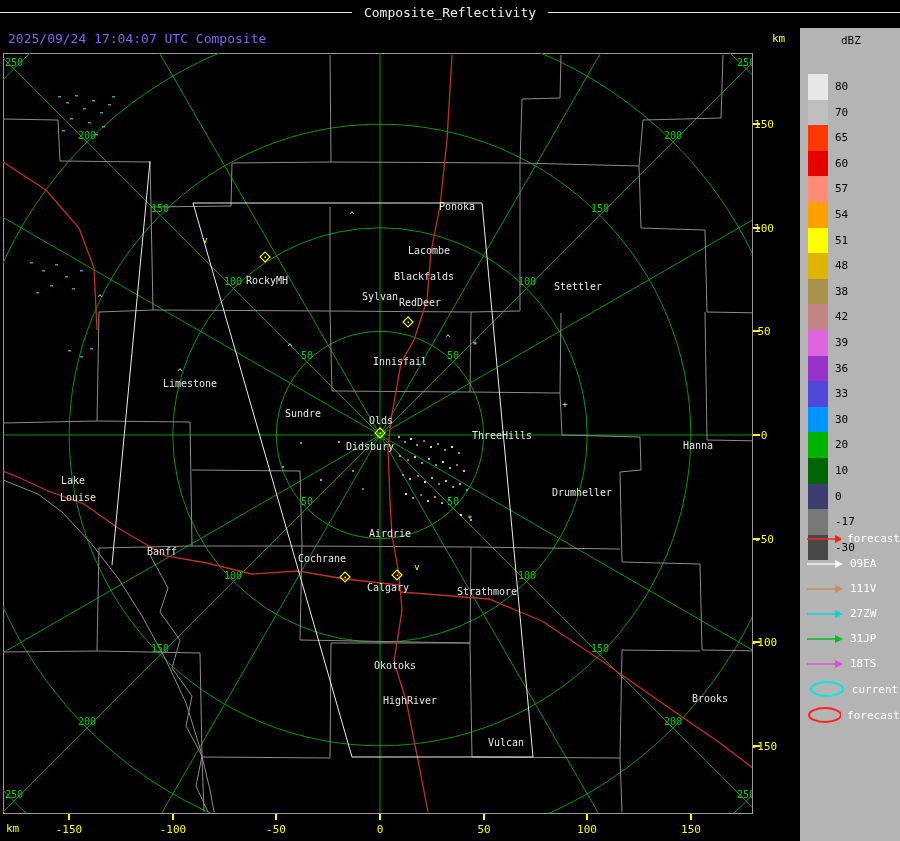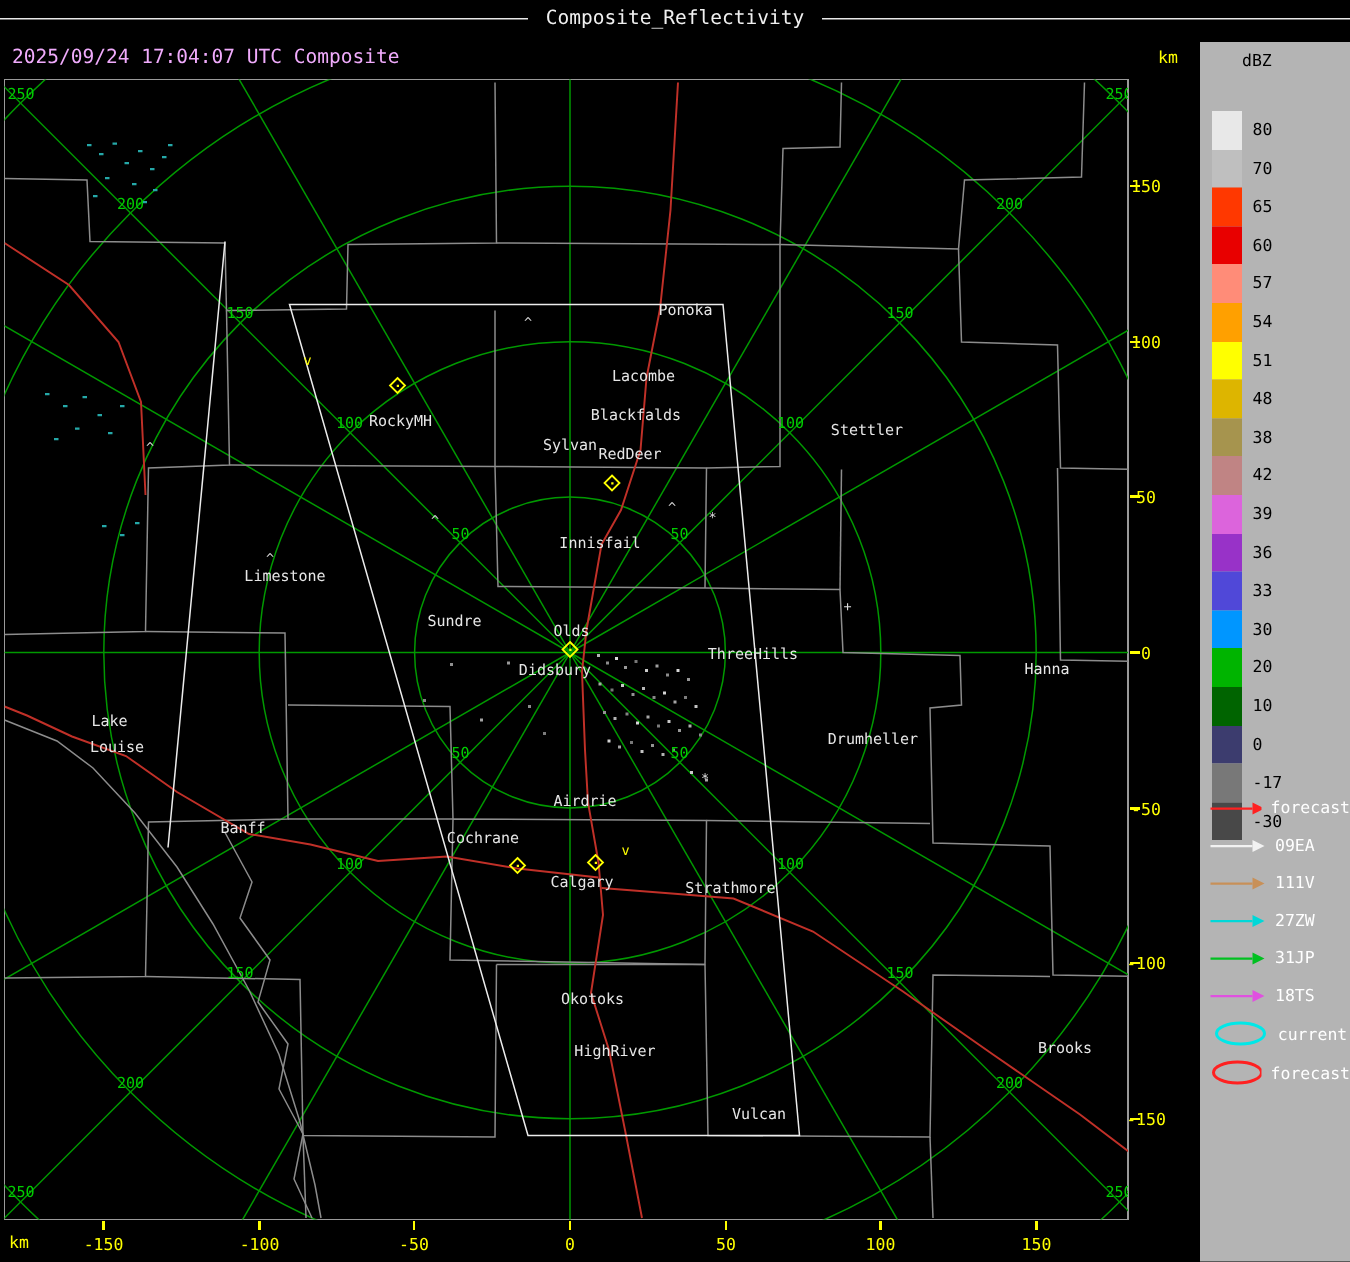--- a/index.html
+++ b/index.html
@@ -6,42 +6,42 @@
   html,body { background:#000; }
   body { width:900px; height:841px; overflow:hidden; position:relative;
          font-family:"DejaVu Sans Mono","Liberation Mono",monospace; }
   .stage { position:absolute; left:0; top:0; width:900px; height:841px; background:#000; }
 
   .titlebar { position:absolute; left:0; top:0; width:900px; height:24px;
               display:flex; align-items:center; z-index:3; }
   .titlebar .rule { flex:1; height:0; border-top:1px solid #e8e8e8; }
   .titlebar .title { padding:0 12px; color:#f0f0f0; font-size:13px; white-space:nowrap; }
 
-  .timestamp { position:absolute; left:8px; top:31px; color:#f0abfc; font-size:13px; z-index:3; white-space:nowrap; }
+  .timestamp { position:absolute; left:8px; top:31px; color:#8b5cf6; font-size:13px; z-index:3; white-space:nowrap; }
   .unit { position:absolute; color:#ffff00; font-size:11px; z-index:3; }
   .unit-right  { left:772px; top:32px; }
   .unit-bottom { left:6px;  top:822px; }
 
   #radar-svg { position:absolute; left:0; top:0; z-index:1; }
   .frame { fill:none; stroke:#9a9a9a; stroke-width:1; shape-rendering:crispEdges; }
   .ring  { stroke:#009900; stroke-width:1; fill:none; }
   .bnd   { stroke:#8c8c8c; stroke-width:1; fill:none; }
   .hwy   { stroke:#c03028; stroke-width:1.3; fill:none; }
   .cov   { stroke:#ececec; stroke-width:1; fill:none; }
   .rlab  { fill:#00cc00; font:10px "DejaVu Sans Mono",monospace; text-anchor:middle; }
   .city  { fill:#e6e6e6; font:10px "DejaVu Sans Mono",monospace; text-anchor:middle; }
   .tmark { fill:#dcdcdc; font:9px  "DejaVu Sans Mono",monospace; text-anchor:middle; }
   .site  { stroke:#ffff00; stroke-width:1.2; fill:none; }
   .chev  { fill:#ffff00; font:9px "DejaVu Sans Mono",monospace; text-anchor:middle; }
   .tick  { stroke:#ffff00; stroke-width:1.5; shape-rendering:crispEdges; }
   .alab  { fill:#ffff00; font:11px "DejaVu Sans Mono",monospace; text-anchor:middle; }
 
   .sidebar { position:absolute; left:800px; top:28px; width:100px; height:813px;
              background:#b4b4b4; z-index:4; }
-  .dbz { position:absolute; left:28px; top:6px; color:#000; font-size:11px; }
+  .dbz { position:absolute; left:41px; top:6px; color:#000; font-size:11px; }
   #colorbar { position:absolute; left:8px; top:46px; }
   .cbrow { display:flex; height:25.6px; align-items:stretch; }
   .sw { width:20px; height:25.6px; }
   .cbval { margin-left:7px; color:#000; font-size:11px; line-height:25.6px; }
   #tracklegend { position:absolute; left:6px; top:498px; width:94px; }
   .lrow { display:flex; align-items:center; height:25px; }
   .lrow.ell { height:26px;justify-content:center; }
   .llab { margin-left:6px; color:#fff; font-size:11px; white-space:nowrap; }
 </style>
 </head>

